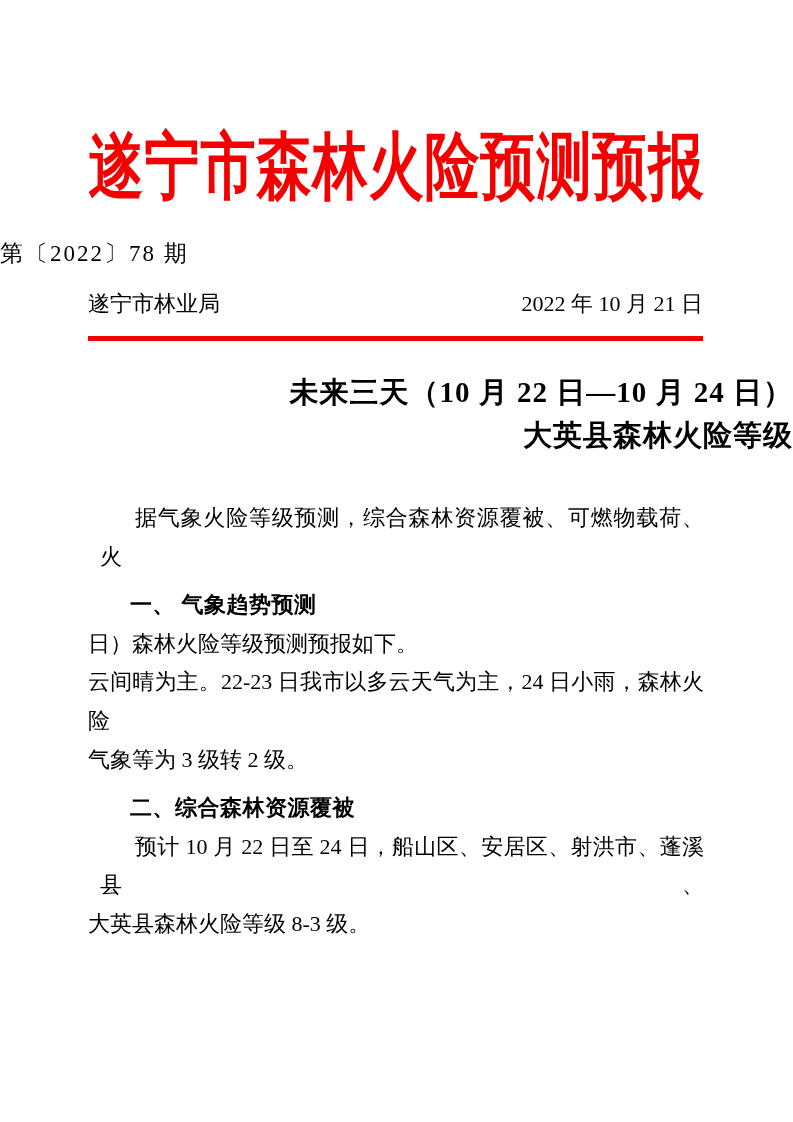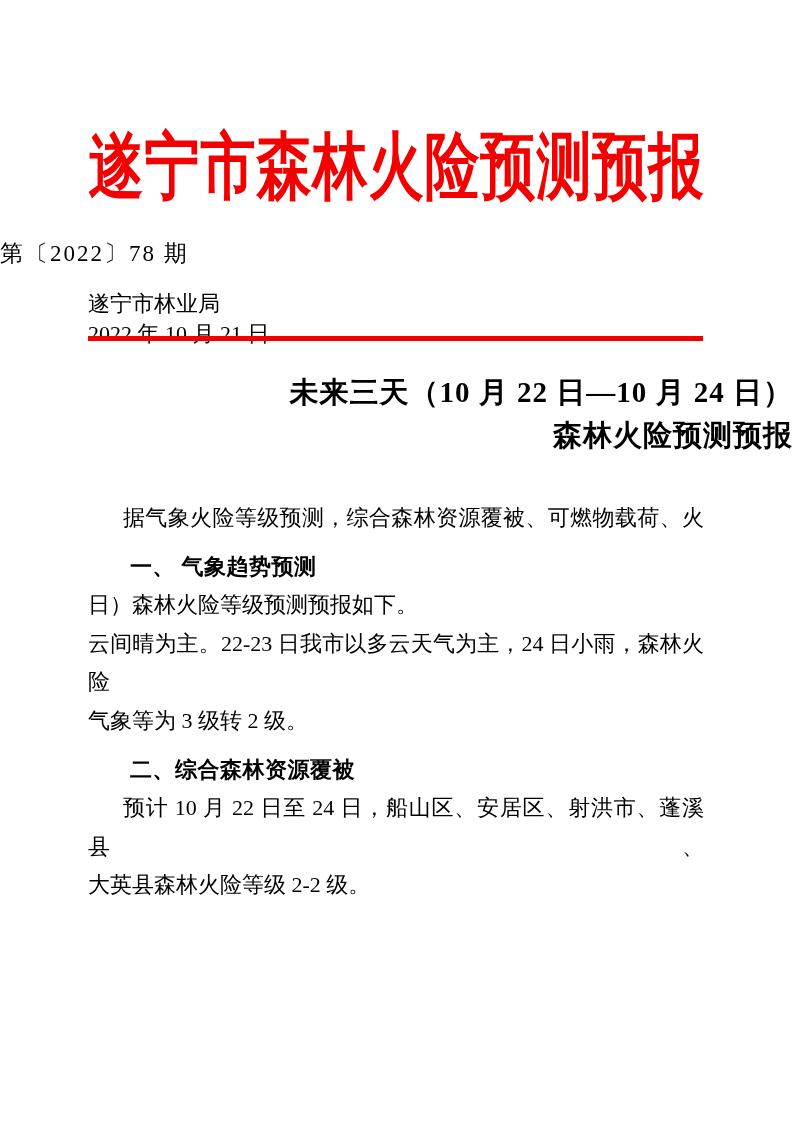--- a/index.html
+++ b/index.html
@@ -39,21 +39,20 @@
   }
   .meta-row {
     position: absolute;
     top: 289px;
     left: 88px;
     right: 90px;
     display: flex;
     justify-content: space-between;
     align-items: baseline;
     font-size: 22px;
-    flex-direction: column;
   }
   .rule {
     position: absolute;
     top: 336px;
     left: 88px;
     right: 90px;
     height: 5px;
     background: #f20000;
   }
   .subtitle {
@@ -74,21 +73,21 @@
     width: 616px;
     font-size: 22px;
     line-height: 38.6px;
   }
   .bline { margin: 0; }
   .jline {
     text-align: justify;
     text-align-last: justify;
     text-justify: inter-character;
   }
-  .indent { text-indent: 35px; }
+  .indent { text-indent: 35px; margin-left: 12px; }
   .sec-heading {
     margin: 10px 0 0 0;
     padding-left: 42px;
     font-weight: bold;
     font-family: "Liberation Sans", "DejaVu Sans", sans-serif;
     letter-spacing: 0.5px;
   }
 </style>
 </head>
 <body>
@@ -101,33 +100,33 @@
 
   <div class="meta-row">
     <span>遂宁市林业局</span>
     <span>2022 年 10 月 21 日</span>
   </div>
 
   <div class="rule"></div>
 
   <div class="subtitle">
     <div>未来三天（10 月 22 日—10 月 24 日）</div>
-    <div>森林火险预测预报</div>
+    <div>大英县森林火险等级</div>
   </div>
 
   <div class="body-text">
 
     <div class="bline jline indent">据气象火险等级预测，综合森林资源覆被、可燃物载荷、火</div>
     <div class="bline sec-heading">一、 气象趋势预测</div>
 
     <div class="bline">日）森林火险等级预测预报如下。</div>
 
     <div class="bline jline">云间晴为主。22-23 日我市以多云天气为主，24 日小雨，森林火险</div>
     <div class="bline">气象等为 3 级转 2 级。</div>
 
     <div class="bline sec-heading">二、综合森林资源覆被</div>
 
     <div class="bline jline indent">预计 10 月 22 日至 24 日，船山区、安居区、射洪市、蓬溪县、</div>
-    <div class="bline">大英县森林火险等级 2-2 级。</div>
+    <div class="bline">大英县森林火险等级 8-3 级。</div>
 
   </div>
 
 </div>
 
 </body></html>

